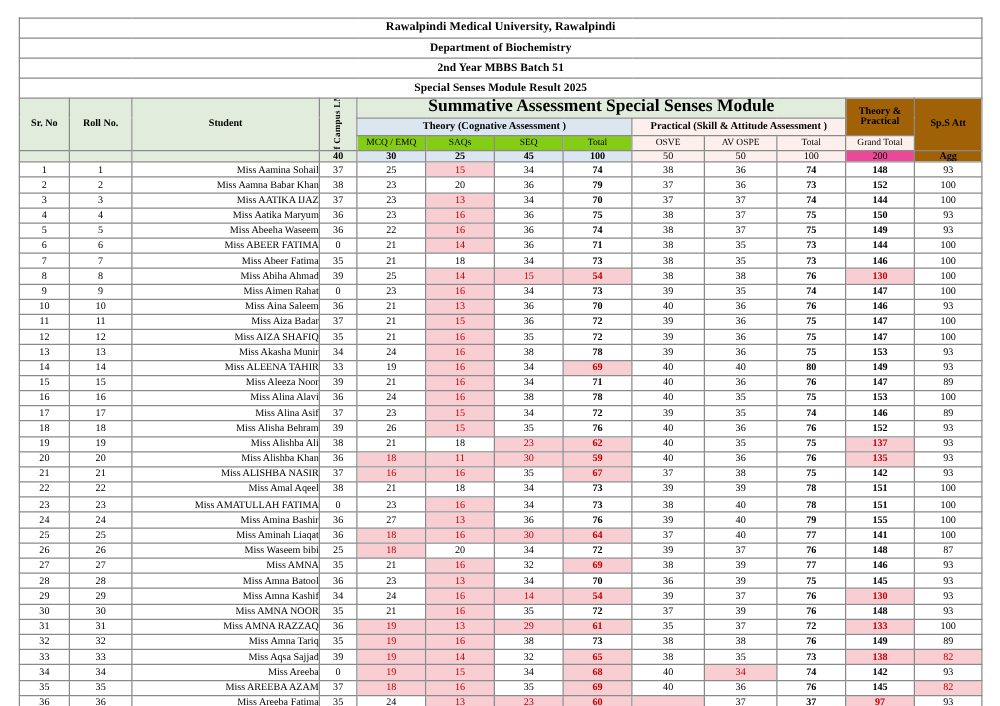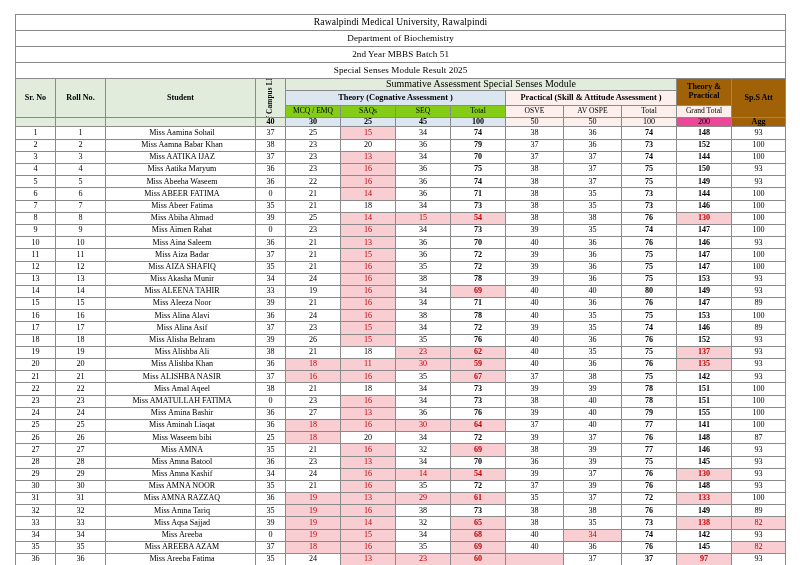--- a/index.html
+++ b/index.html
@@ -29,39 +29,39 @@
     vertical-align:middle;
     line-height:1.05;
     font-weight:normal;
     white-space:nowrap;
     overflow:hidden;
   }
 
   
   tr.title-row td{
     height:15px;
-    font-weight:normal;
+    font-weight:bold;
     font-size:9.6px;
     letter-spacing:.1px;
   }
   tr.title-row.t2 td{font-size:9.1px;text-align:center;}
   tr.title-row.t3 td{font-size:9.1px;}
   tr.title-row.t4 td{font-size:9.1px;}
 
   
   .hdr-green{background:#e2ecdc;font-weight:bold;}
   .hdr-blue{background:#dce6f1;font-weight:bold;margin-top:48px;}
   .hdr-bluelite{background:#84cc16;}
   .hdr-peach{background:#a16207;font-weight:bold;}
   .hdr-pinklite{background:#fdf0ec;}
   .hdr-grn2{background:#ec4899;margin-left:46px;}
 
   th.tall{height:38px;}
   th.sub{height:11px;font-size:7.6px;font-weight:normal;}
-  th.topband{height:11px;font-size:10px;font-weight:normal;}
+  th.topband{height:11px;font-size:14px;font-weight:bold;}
   th.mid{height:13px;font-size:8.4px;font-weight:bold;}
 
   
   .vert{
     writing-mode:vertical-rl;
     transform:rotate(180deg);
     font-size:7.2px;
     font-weight:bold;
     line-height:1.15;
     letter-spacing:.2px;
@@ -70,21 +70,21 @@
   }
   .vert-wrap{
     height:36px;
     display:flex;
     align-items:center;
     justify-content:center;
   }
 
   
   tr.data td{height:11.2px;font-size:8.1px;}
-  td.name{text-align:center;padding-left:3px;font-size:8.1px;}
+  td.name{text-align:right;padding-left:3px;font-size:8.1px;}
   td.bold{font-weight:bold;}
   td.pink{background:#f8ced3;color:#c00000;}
   td.pink.bold{background:#f8ced3;color:#c00000;font-weight:bold;}
 
   
   col.c-sr{width:40px}
   col.c-roll{width:50px}
   col.c-student{width:150px}
   col.c-lms{width:30px}
   col.c-mcq{width:55px}

